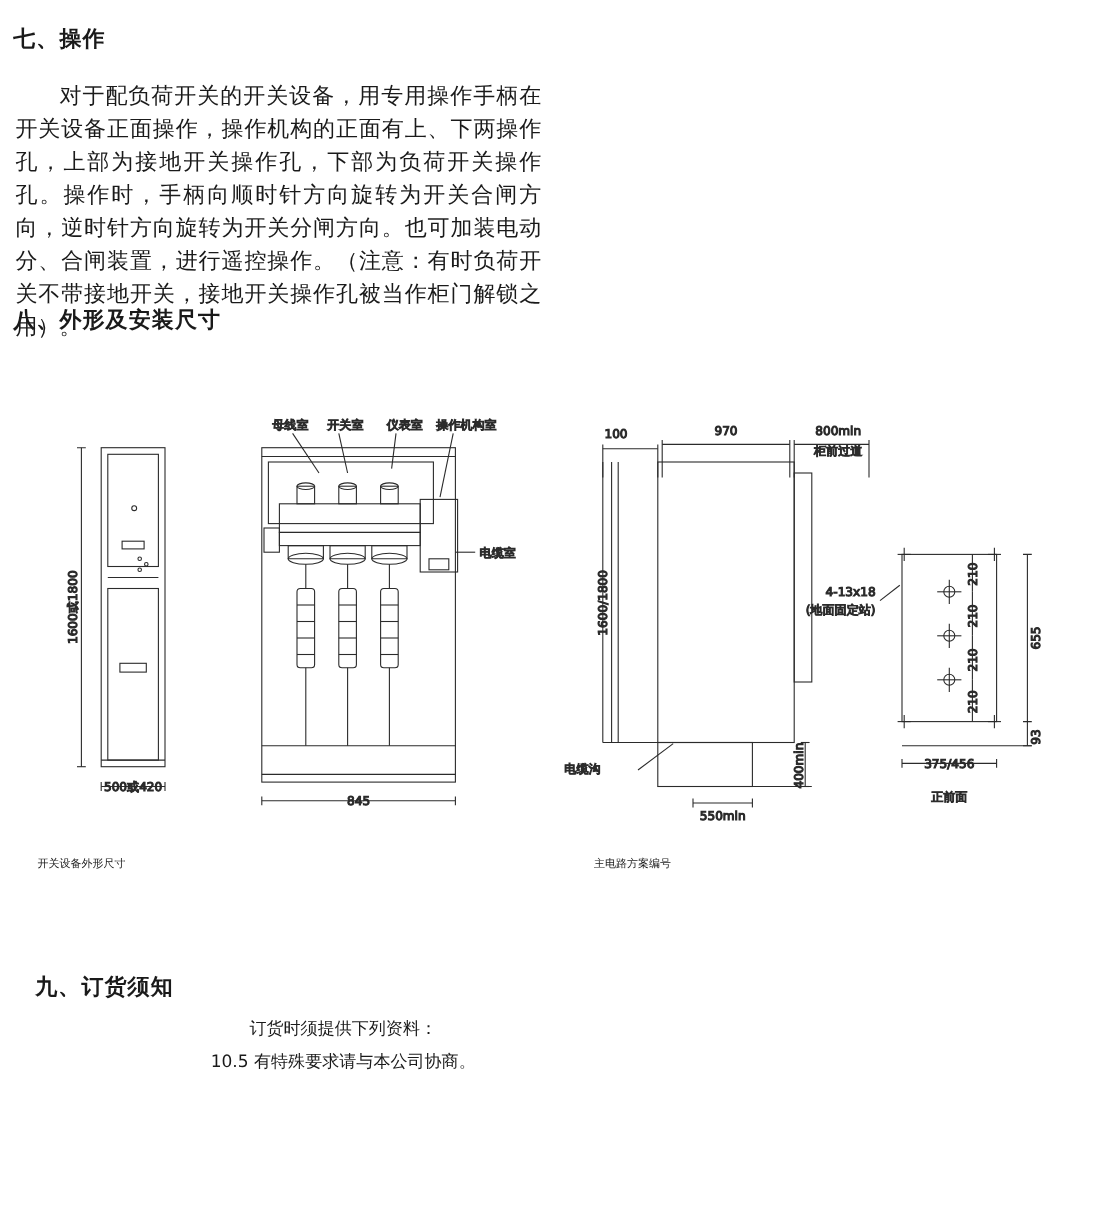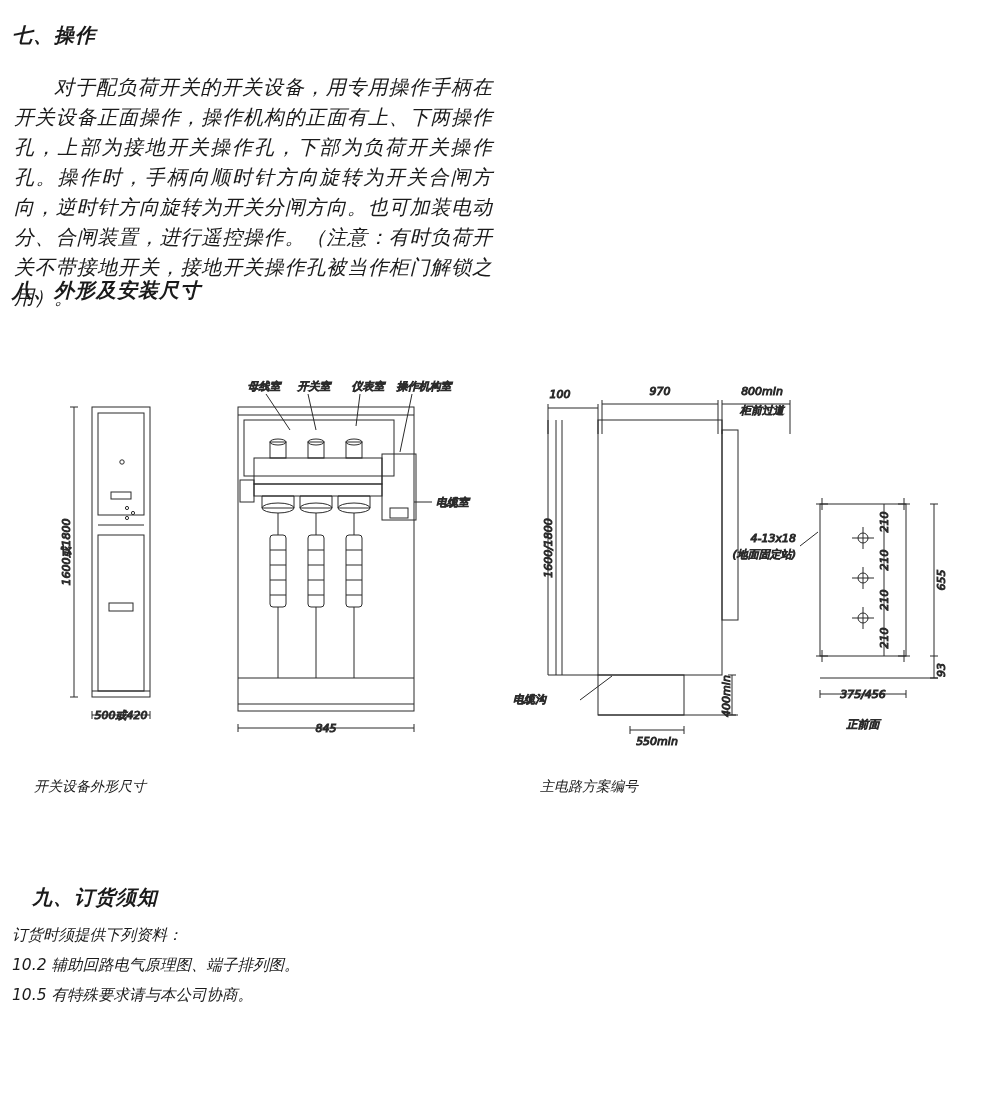--- a/index.html
+++ b/index.html
@@ -13,21 +13,20 @@
     position: relative;
     font-family: "DejaVu Sans", "Liberation Sans", sans-serif;
     color: #1a1a1a;
     overflow: hidden;
   }
   .page {
     position: relative;
     width: 1008px;
     height: 840px;
     padding: 0;
-    font-style: italic;
   }
   h2.section-head {
     font-size: 20px;
     font-weight: bold;
     margin: 0;
     letter-spacing: 1px;
   }
   #sec-operation-head { position: absolute; left: 12px; top: 22px; }
   #sec-dimension-head { position: absolute; left: 12px; top: 277px; }
   #sec-order-head     { position: absolute; left: 12px; top: 884px; margin-left: 20px; }
@@ -38,34 +37,34 @@
     line-height: 30px;
     text-align: justify;
     text-justify: inter-ideograph;
   }
   #op-col-left  { left: 14px;  top: 72px; width: 478px; }
   #op-col-right { left: 530px; top: 72px; width: 466px; }
   .indent { text-indent: 2em; }
 
   .caption {
     position: absolute;
-    font-size: 14px;
+    font-size: 10px;
   }
   #caption-outline { left: 34px;  top: 778px; }
   #caption-install { left: 540px; top: 778px; }
 
   #order-list {
     position: absolute;
     left: 12px;
     top: 920px;
     width: 600px;
     font-size: 15.5px;
     line-height: 30px;
   }
-  #order-list div { white-space: nowrap; }
+  #order-list div { white-space: nowrap; text-align: center; }
 
   .figure-area {
     position: absolute;
     left: 0;
     top: 360px;
     width: 1008px;
     height: 400px;
   }
   svg text {
     font-family: "DejaVu Sans", "Liberation Sans", sans-serif;
@@ -284,17 +283,16 @@
     </svg>
   </div>
 
   <div class="caption" id="caption-outline">开关设备外形尺寸</div>
   <div class="caption" id="caption-install">主电路方案编号</div>
 
   <h2 class="section-head" id="sec-order-head">九、订货须知</h2>
 
   <div id="order-list">
     <div>订货时须提供下列资料：</div>
-    <div>10.2 辅助回路电气原理图、端子排列图。</div>
     <div>10.5 有特殊要求请与本公司协商。</div>
   </div>
 
 </div>
 
 </body></html>

